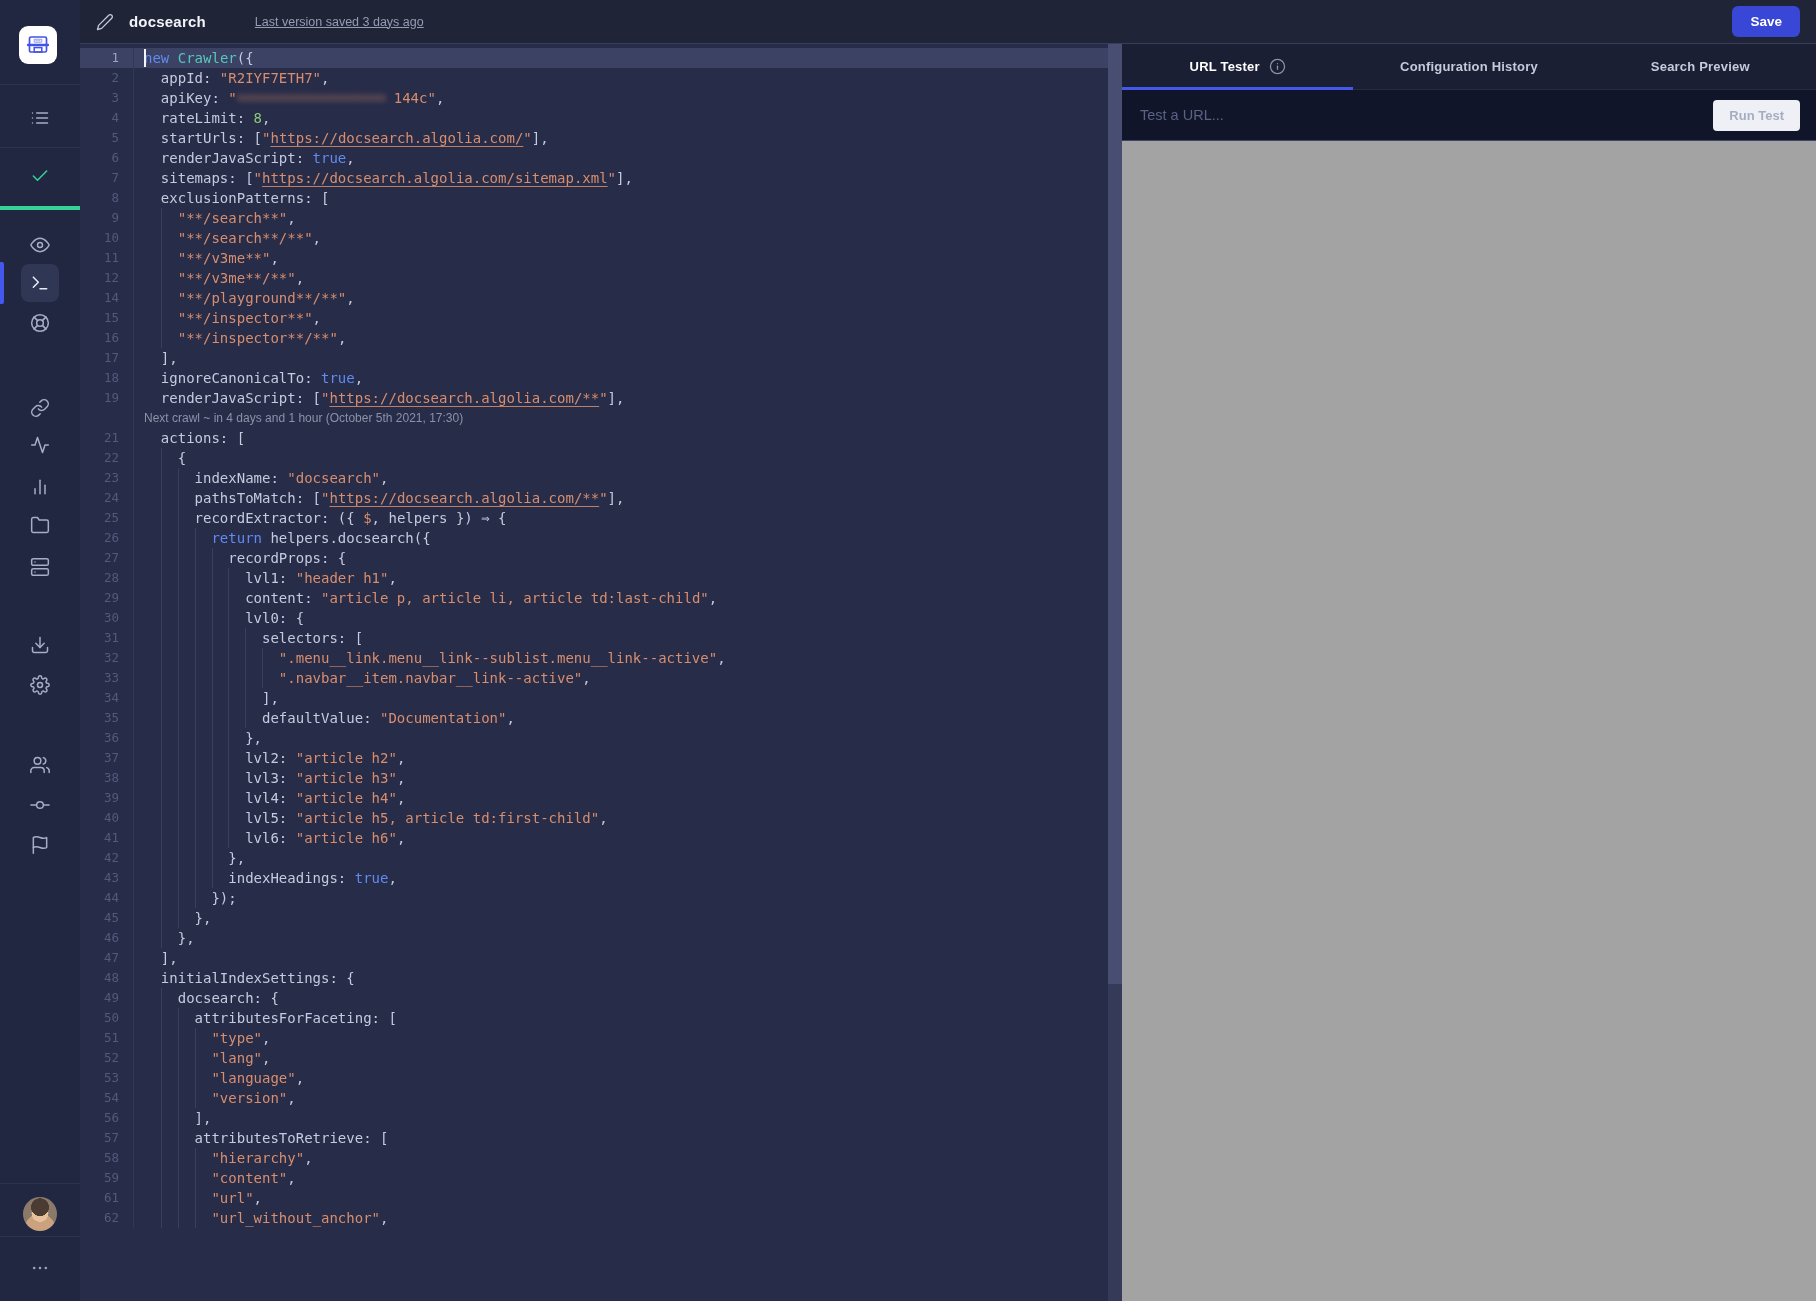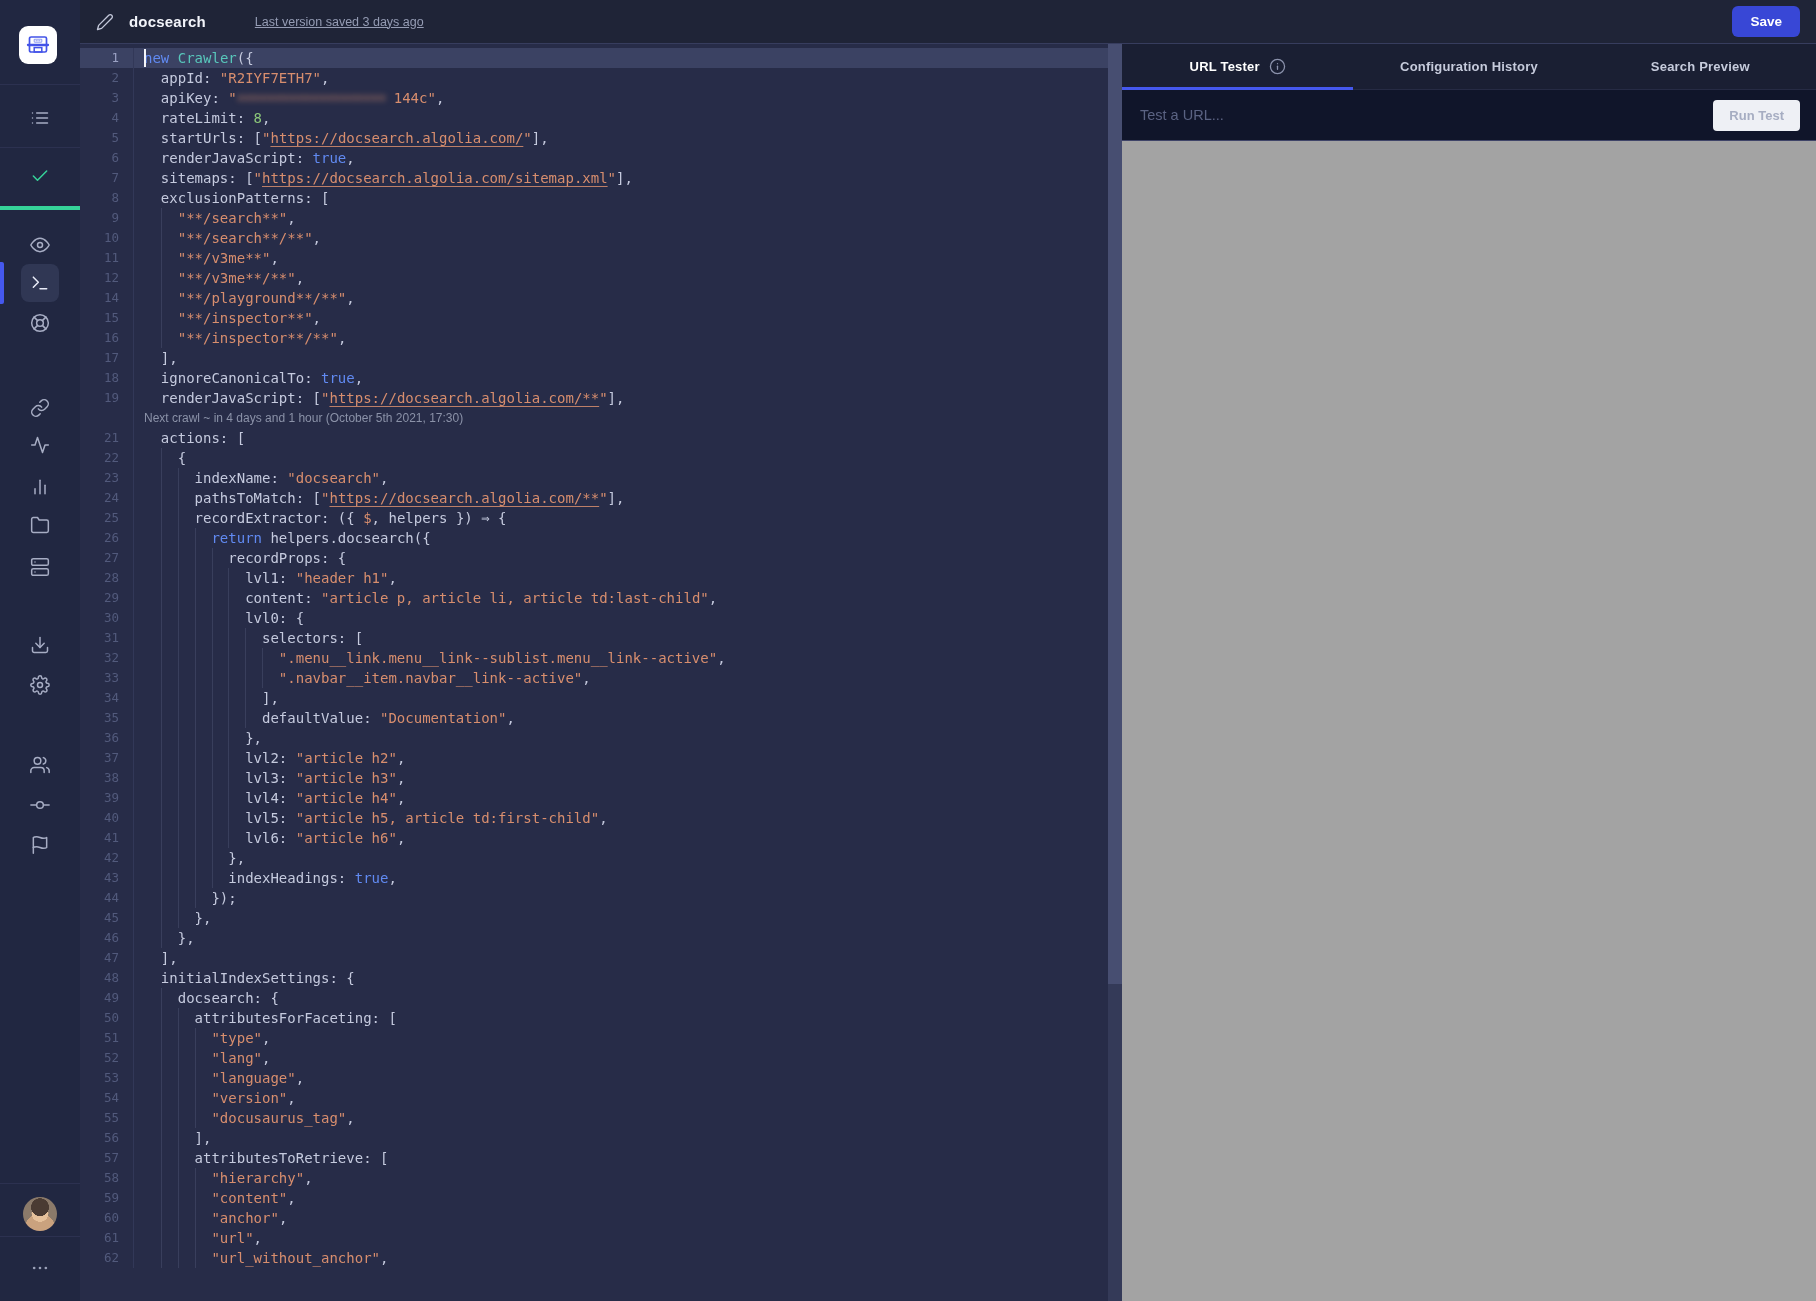--- a/index.html
+++ b/index.html
@@ -440,42 +440,34 @@
         </div>
         <div class="row">
           <span class="gut">53</span>
           <span class="cl" style="--g: 3;"><span class="tk-p">        </span><span class="tk-s">"language"</span><span class="tk-p">,</span></span>
         </div>
         <div class="row">
           <span class="gut">54</span>
           <span class="cl" style="--g: 3;"><span class="tk-p">        </span><span class="tk-s">"version"</span><span class="tk-p">,</span></span>
         </div>
         <div class="row">
-          <span class="gut">55</span>
-          <span class="cl" style="--g: 3;"><span class="tk-p">        </span><span class="tk-s">"docusaurus_tag"</span><span class="tk-p">,</span></span>
-        </div>
-        <div class="row">
           <span class="gut">56</span>
           <span class="cl" style="--g: 2;"><span class="tk-p">      ],</span></span>
         </div>
         <div class="row">
           <span class="gut">57</span>
           <span class="cl" style="--g: 2;"><span class="tk-p">      attributesToRetrieve: [</span></span>
         </div>
         <div class="row">
           <span class="gut">58</span>
           <span class="cl" style="--g: 3;"><span class="tk-p">        </span><span class="tk-s">"hierarchy"</span><span class="tk-p">,</span></span>
         </div>
         <div class="row">
           <span class="gut">59</span>
           <span class="cl" style="--g: 3;"><span class="tk-p">        </span><span class="tk-s">"content"</span><span class="tk-p">,</span></span>
-        </div>
-        <div class="row">
-          <span class="gut">60</span>
-          <span class="cl" style="--g: 3;"><span class="tk-p">        </span><span class="tk-s">"anchor"</span><span class="tk-p">,</span></span>
         </div>
         <div class="row">
           <span class="gut">61</span>
           <span class="cl" style="--g: 3;"><span class="tk-p">        </span><span class="tk-s">"url"</span><span class="tk-p">,</span></span>
         </div>
         <div class="row">
           <span class="gut">62</span>
           <span class="cl" style="--g: 3;"><span class="tk-p">        </span><span class="tk-s">"url_without_anchor"</span><span class="tk-p">,</span></span>
         </div>
       </div>

